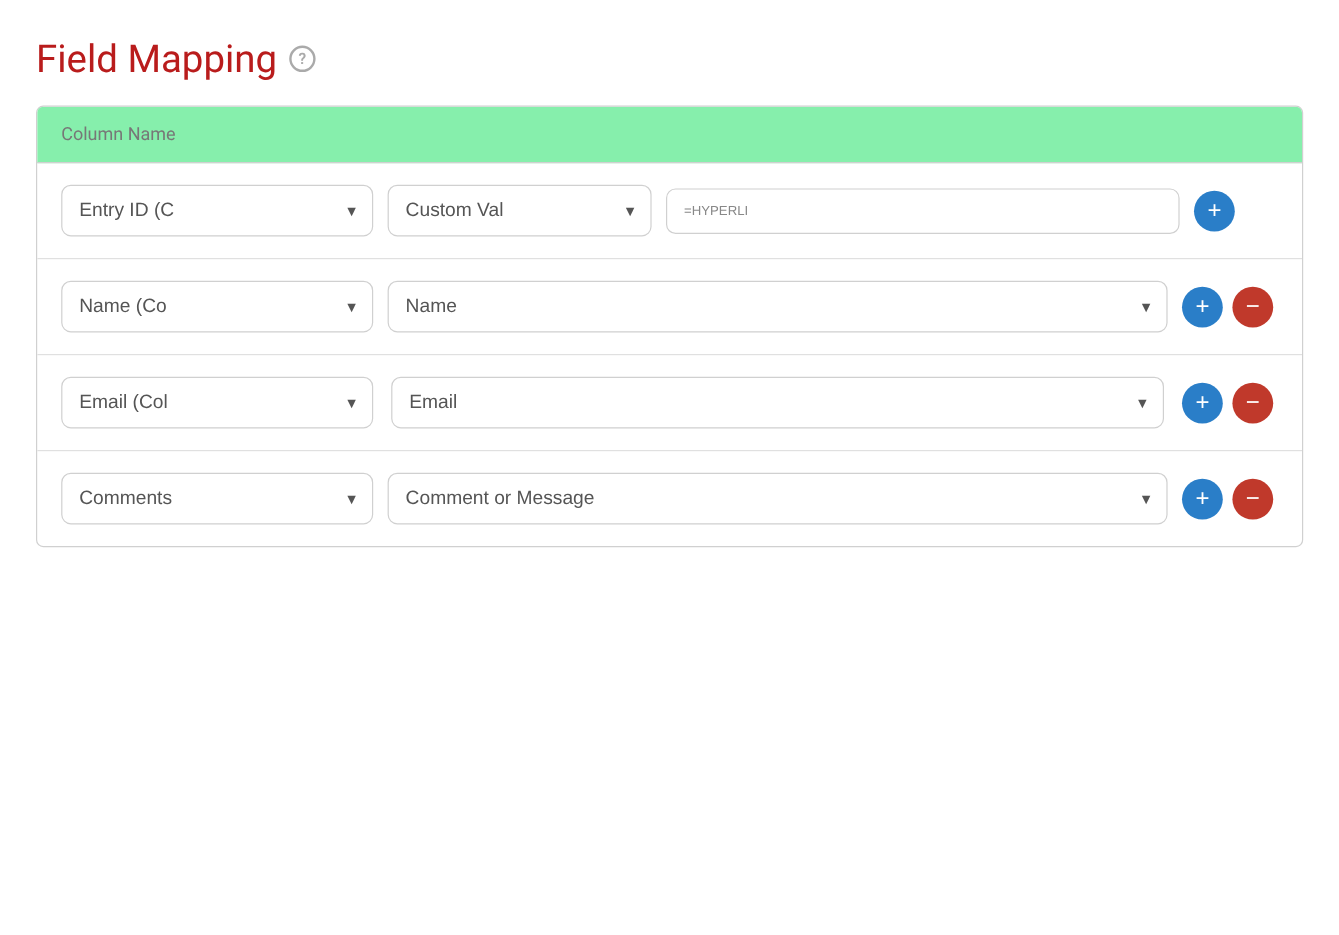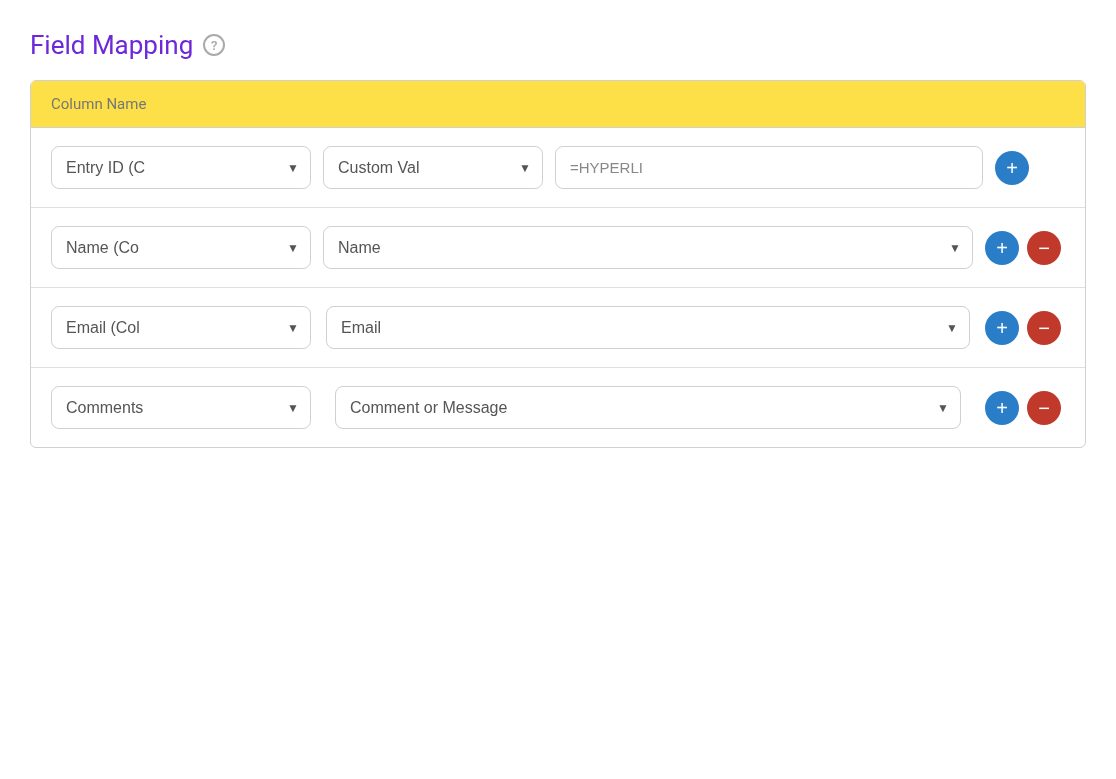--- a/index.html
+++ b/index.html
@@ -16,23 +16,23 @@
     }
 
     .page-header {
       display: flex;
       align-items: center;
       gap: 10px;
       margin-bottom: 20px;
     }
 
     .page-title {
-      font-size: 26px;
+      font-size: 32px;
       font-weight: 400;
-      color: #6d28d9;
+      color: #b91c1c;
     }
 
     .help-icon {
       width: 22px;
       height: 22px;
       border: 2px solid #aaa;
       border-radius: 50%;
       display: flex;
       align-items: center;
       justify-content: center;
@@ -47,21 +47,21 @@
       border: 1px solid #d0d0d0;
       border-radius: 6px;
       overflow: hidden;
       width: 100%;
       max-width: 1060px;
     }
 
     .table-header {
       display: grid;
       grid-template-columns: 280px 1fr 260px 80px;
-      background: #fde047;
+      background: #86efac;
       padding: 14px 20px;
       border-bottom: 1px solid #d0d0d0;
     }
 
     .header-cell {
       font-size: 15px;
       color: #777;
       font-weight: 400;
     }
 
@@ -104,21 +104,21 @@
       pointer-events: none;
       color: #555;
       font-size: 12px;
     }
 
     .text-input {
       width: 100%;
       padding: 12px 14px;
       border: 1px solid #d0d0d0;
       border-radius: 8px;
-      font-size: 15px;
+      font-size: 11px;
       color: #888;
       background: #fff;
       outline: none;
     }
 
     .action-buttons {
       display: flex;
       align-items: center;
       gap: 8px;
     }
@@ -212,21 +212,21 @@
         <option>Email</option>
       </select>
       <span class="chevron-icon">▼</span>
     </div>
     <div class="action-buttons">
       <button class="btn-add">+</button>
       <button class="btn-remove">−</button>
     </div>
   </div>
 
-  <div class="table-row" style="grid-template-columns: 260px 1fr 80px; gap: 24px;">
+  <div class="table-row" style="grid-template-columns: 260px 1fr 80px; gap: 12px;">
     <div class="select-wrapper">
       <select class="select-box">
         <option>Comments</option>
       </select>
       <span class="chevron-icon">▼</span>
     </div>
     <div class="select-wrapper">
       <select class="select-box">
         <option>Comment or Message</option>
       </select>

